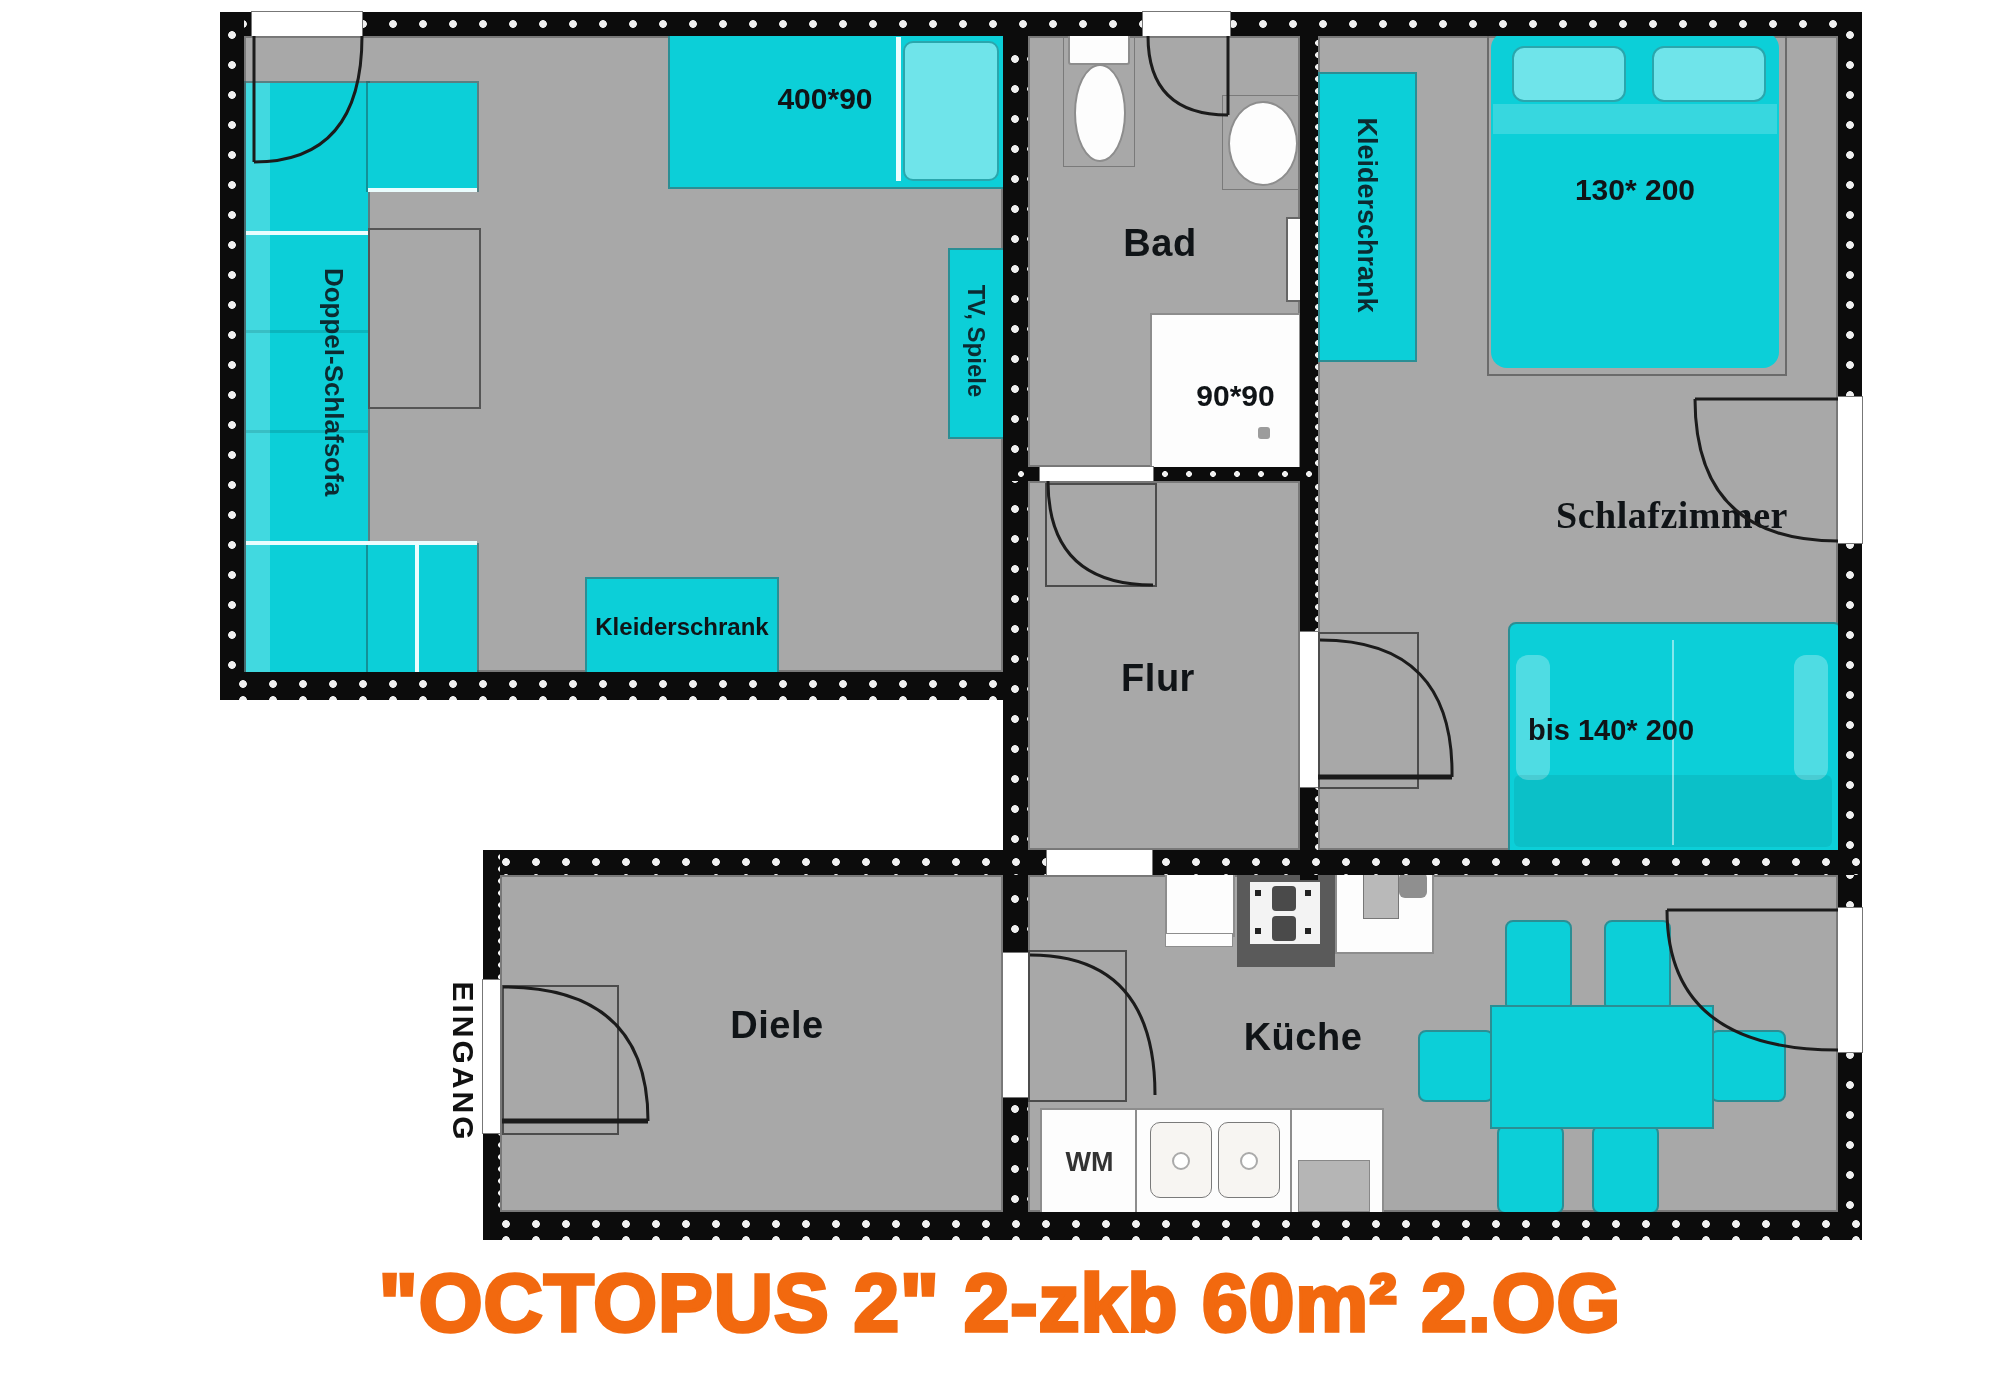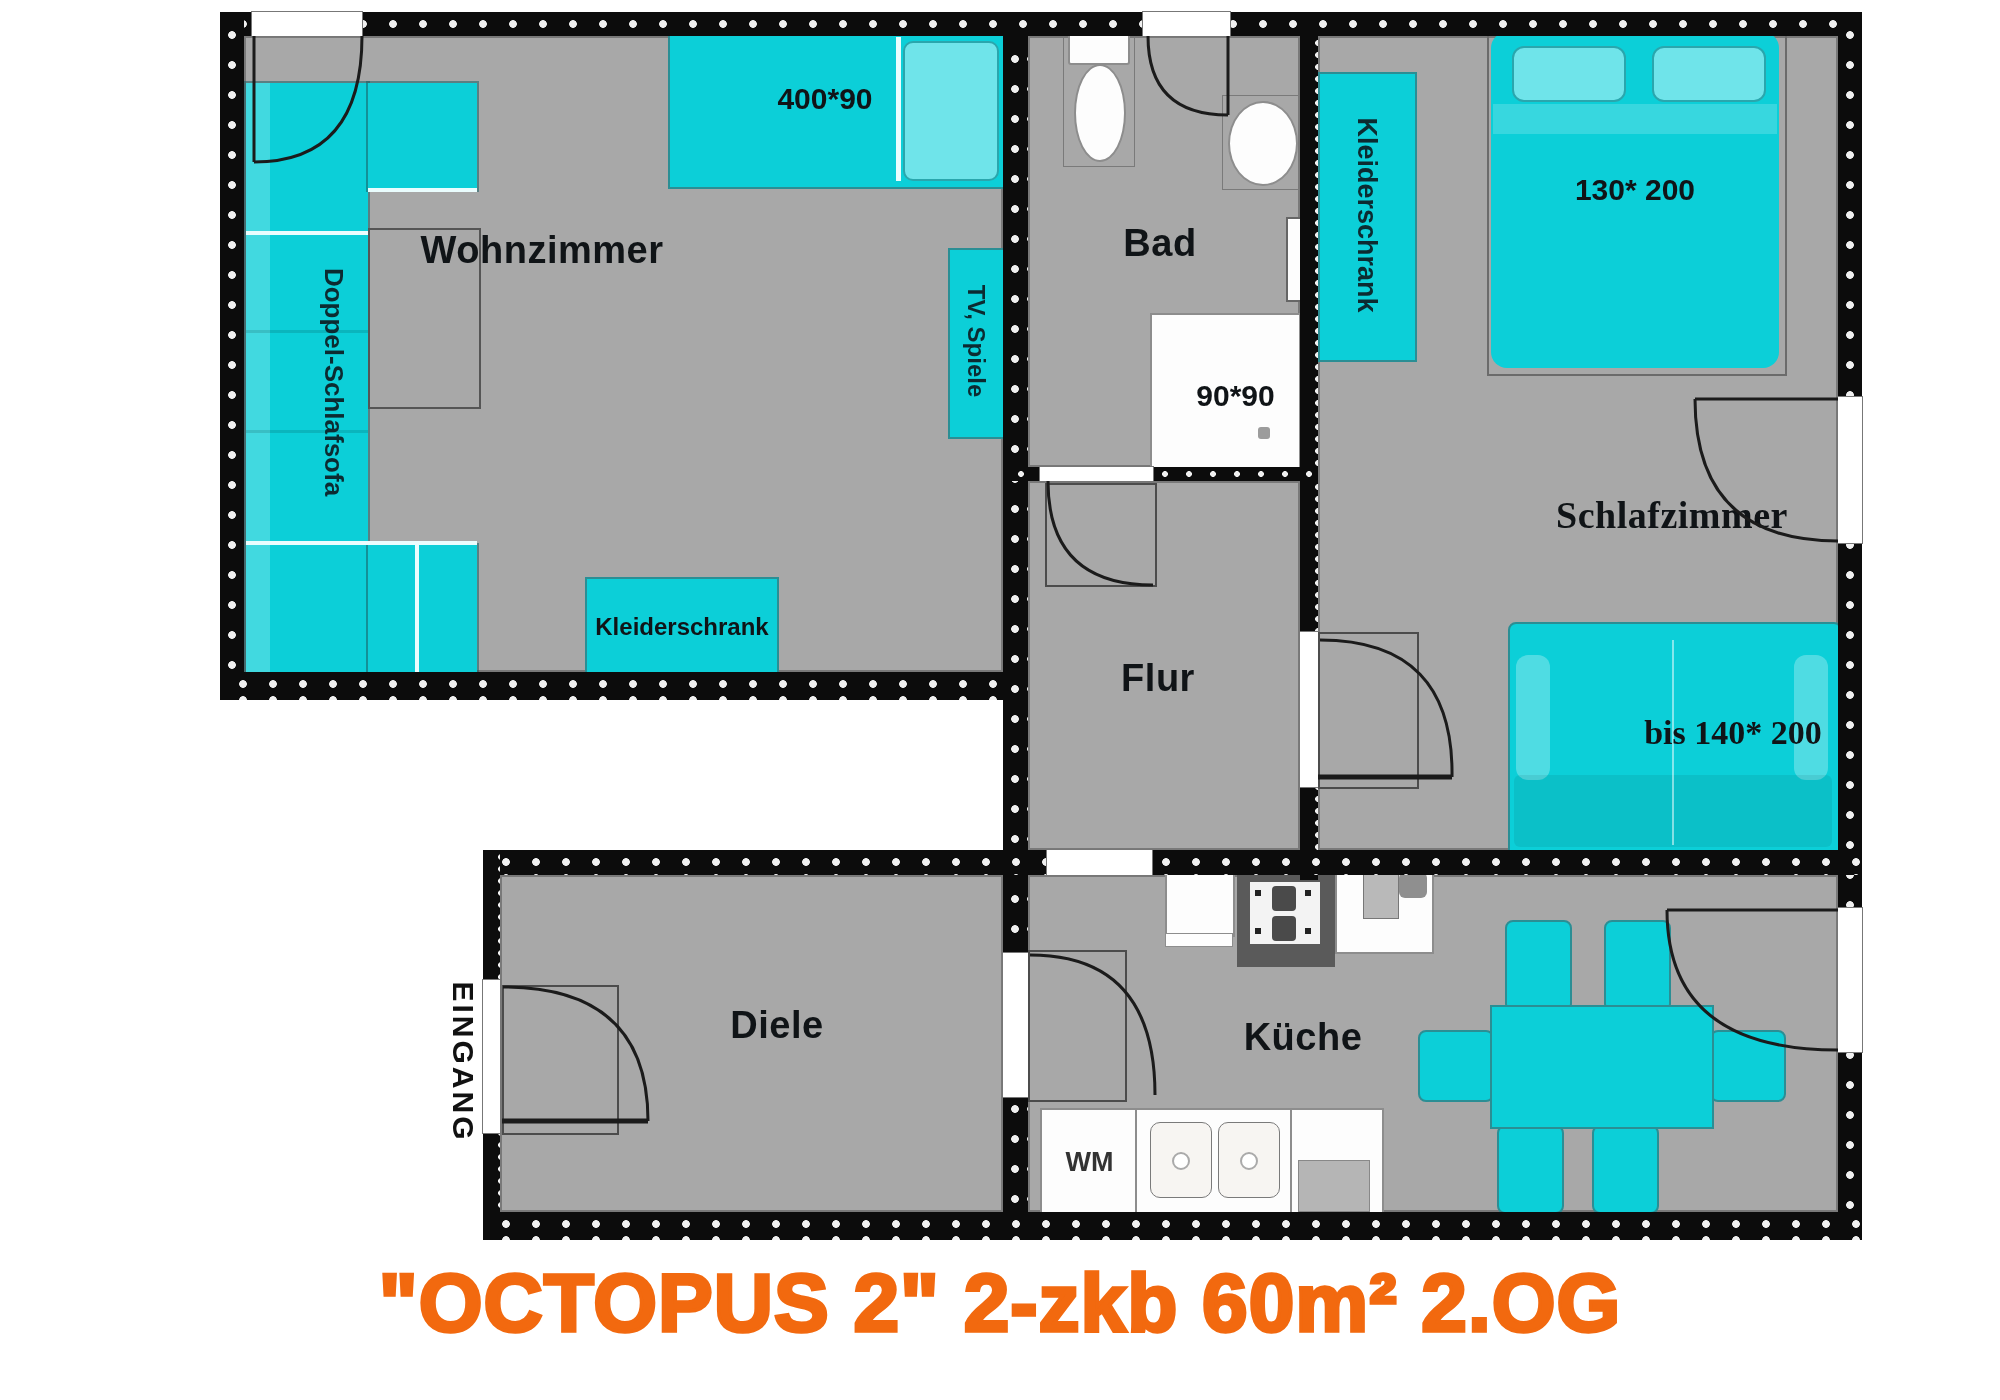--- a/index.html
+++ b/index.html
@@ -75,21 +75,20 @@
 
   <div class="cy bordered" style="left:948px;top:248px;width:55px;height:187px;"></div>
   <div class="vanchor" style="left:976px;top:341px;">
     <span style="font-size:24px;">TV, Spiele</span>
   </div>
 
   <div class="cy bordered" style="left:585px;top:577px;width:190px;height:95px;display:flex;align-items:center;justify-content:center;">
     <span class="lbl" style="position:static;font-size:24px;">Kleiderschrank</span>
   </div>
 
-  <div class="lbl room-lbl" style="left:392px;top:229px;width:300px;">Wohnzimmer</div>
 
   <div class="gbox" style="left:1063px;top:28px;width:70px;height:137px;"></div>
   <div class="wfix" style="left:1068px;top:33px;width:58px;height:28px;border-radius:3px;"></div>
   <div class="wfix" style="left:1074px;top:64px;width:48px;height:94px;border-radius:50%;"></div>
   <div class="gbox" style="left:1222px;top:95px;width:78px;height:93px;"></div>
   <div class="wfix" style="left:1228px;top:101px;width:66px;height:81px;border-radius:50%;"></div>
   <div class="wfix" style="left:1286px;top:217px;width:12px;height:81px;border-color:#666;"></div>
   <div class="wfix" style="left:1150px;top:313px;width:147px;height:154px;"></div>
   <div class="abs" style="left:1258px;top:427px;width:12px;height:12px;border-radius:3px;background:#9c9c9c;"></div>
   <div class="lbl dim-lbl" style="left:1162px;top:379px;width:147px;">90*90</div>
@@ -108,21 +107,21 @@
   <div class="cylight" style="left:1512px;top:46px;width:110px;height:52px;border-radius:12px;"></div>
   <div class="cylight" style="left:1652px;top:46px;width:110px;height:52px;border-radius:12px;"></div>
   <div class="lbl dim-lbl" style="left:1491px;top:173px;width:288px;">130* 200</div>
   <div class="lbl room-lbl" style="left:1522px;top:493px;width:300px;font-family:Liberation Serif, serif;">Schlafzimmer</div>
 
   <div class="cy bordered" style="left:1508px;top:622px;width:330px;height:233px;border-radius:8px;"></div>
   <div class="abs" style="left:1516px;top:655px;width:34px;height:125px;background:rgba(255,255,255,.28);border-radius:12px;"></div>
   <div class="abs" style="left:1794px;top:655px;width:34px;height:125px;background:rgba(255,255,255,.28);border-radius:12px;"></div>
   <div class="abs" style="left:1514px;top:775px;width:318px;height:72px;background:rgba(0,0,0,.07);border-radius:6px;"></div>
   <div class="abs" style="left:1672px;top:640px;width:2px;height:205px;background:rgba(255,255,255,.5);"></div>
-  <div class="lbl dim-lbl" style="left:1588px;top:714px;width:290px;font-size:34px;font-family:Liberation Serif, serif;">bis 140* 200</div>
+  <div class="lbl dim-lbl" style="left:1466px;top:714px;width:290px;font-size:29px;">bis 140* 200</div>
 
   <div class="wfix" style="left:1165px;top:868px;width:66px;height:65px;"></div>
   <div class="wfix" style="left:1165px;top:933px;width:66px;height:12px;border-width:1px;"></div>
   <div class="abs" style="left:1237px;top:870px;width:98px;height:97px;background:#5a5a5a;"></div>
   <div class="abs" style="left:1250px;top:882px;width:70px;height:62px;background:#f3f3f3;"></div>
   <div class="abs" style="left:1272px;top:886px;width:24px;height:25px;background:#4a4a4a;border-radius:4px;"></div>
   <div class="abs" style="left:1272px;top:916px;width:24px;height:25px;background:#4a4a4a;border-radius:4px;"></div>
   <div class="abs" style="left:1255px;top:890px;width:6px;height:6px;background:#222;"></div>
   <div class="abs" style="left:1255px;top:928px;width:6px;height:6px;background:#222;"></div>
   <div class="abs" style="left:1305px;top:890px;width:6px;height:6px;background:#222;"></div>

